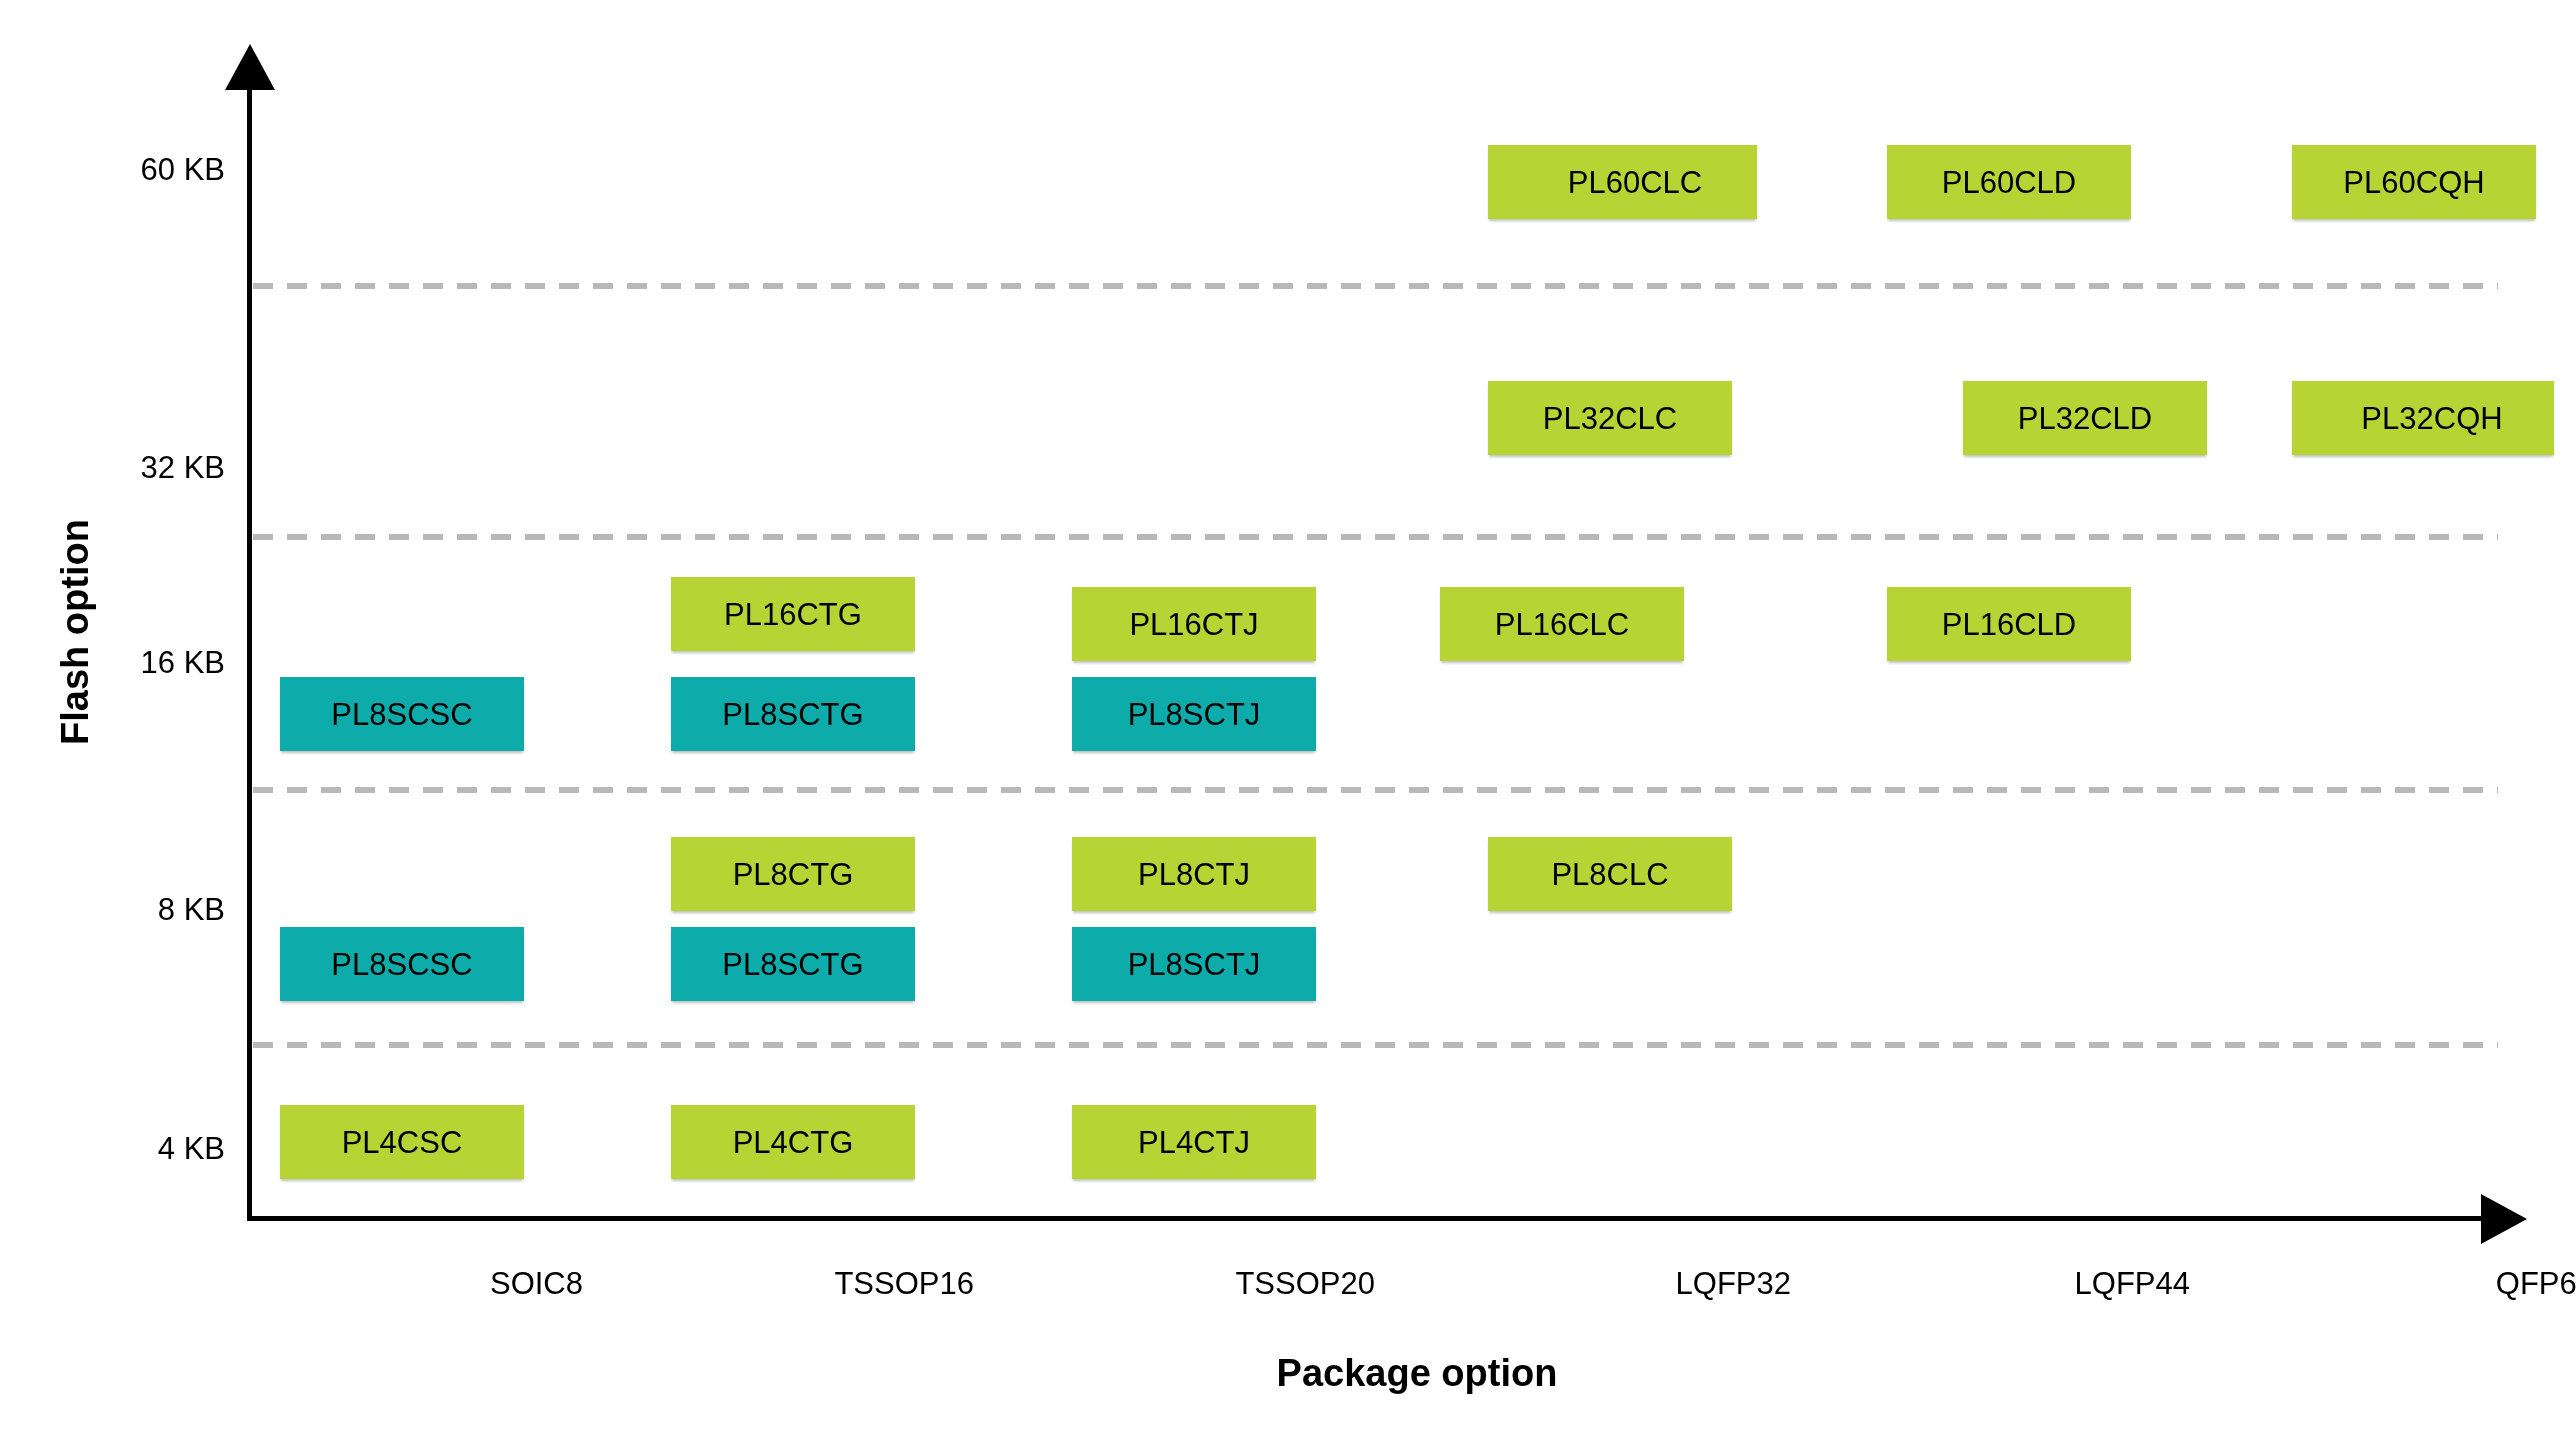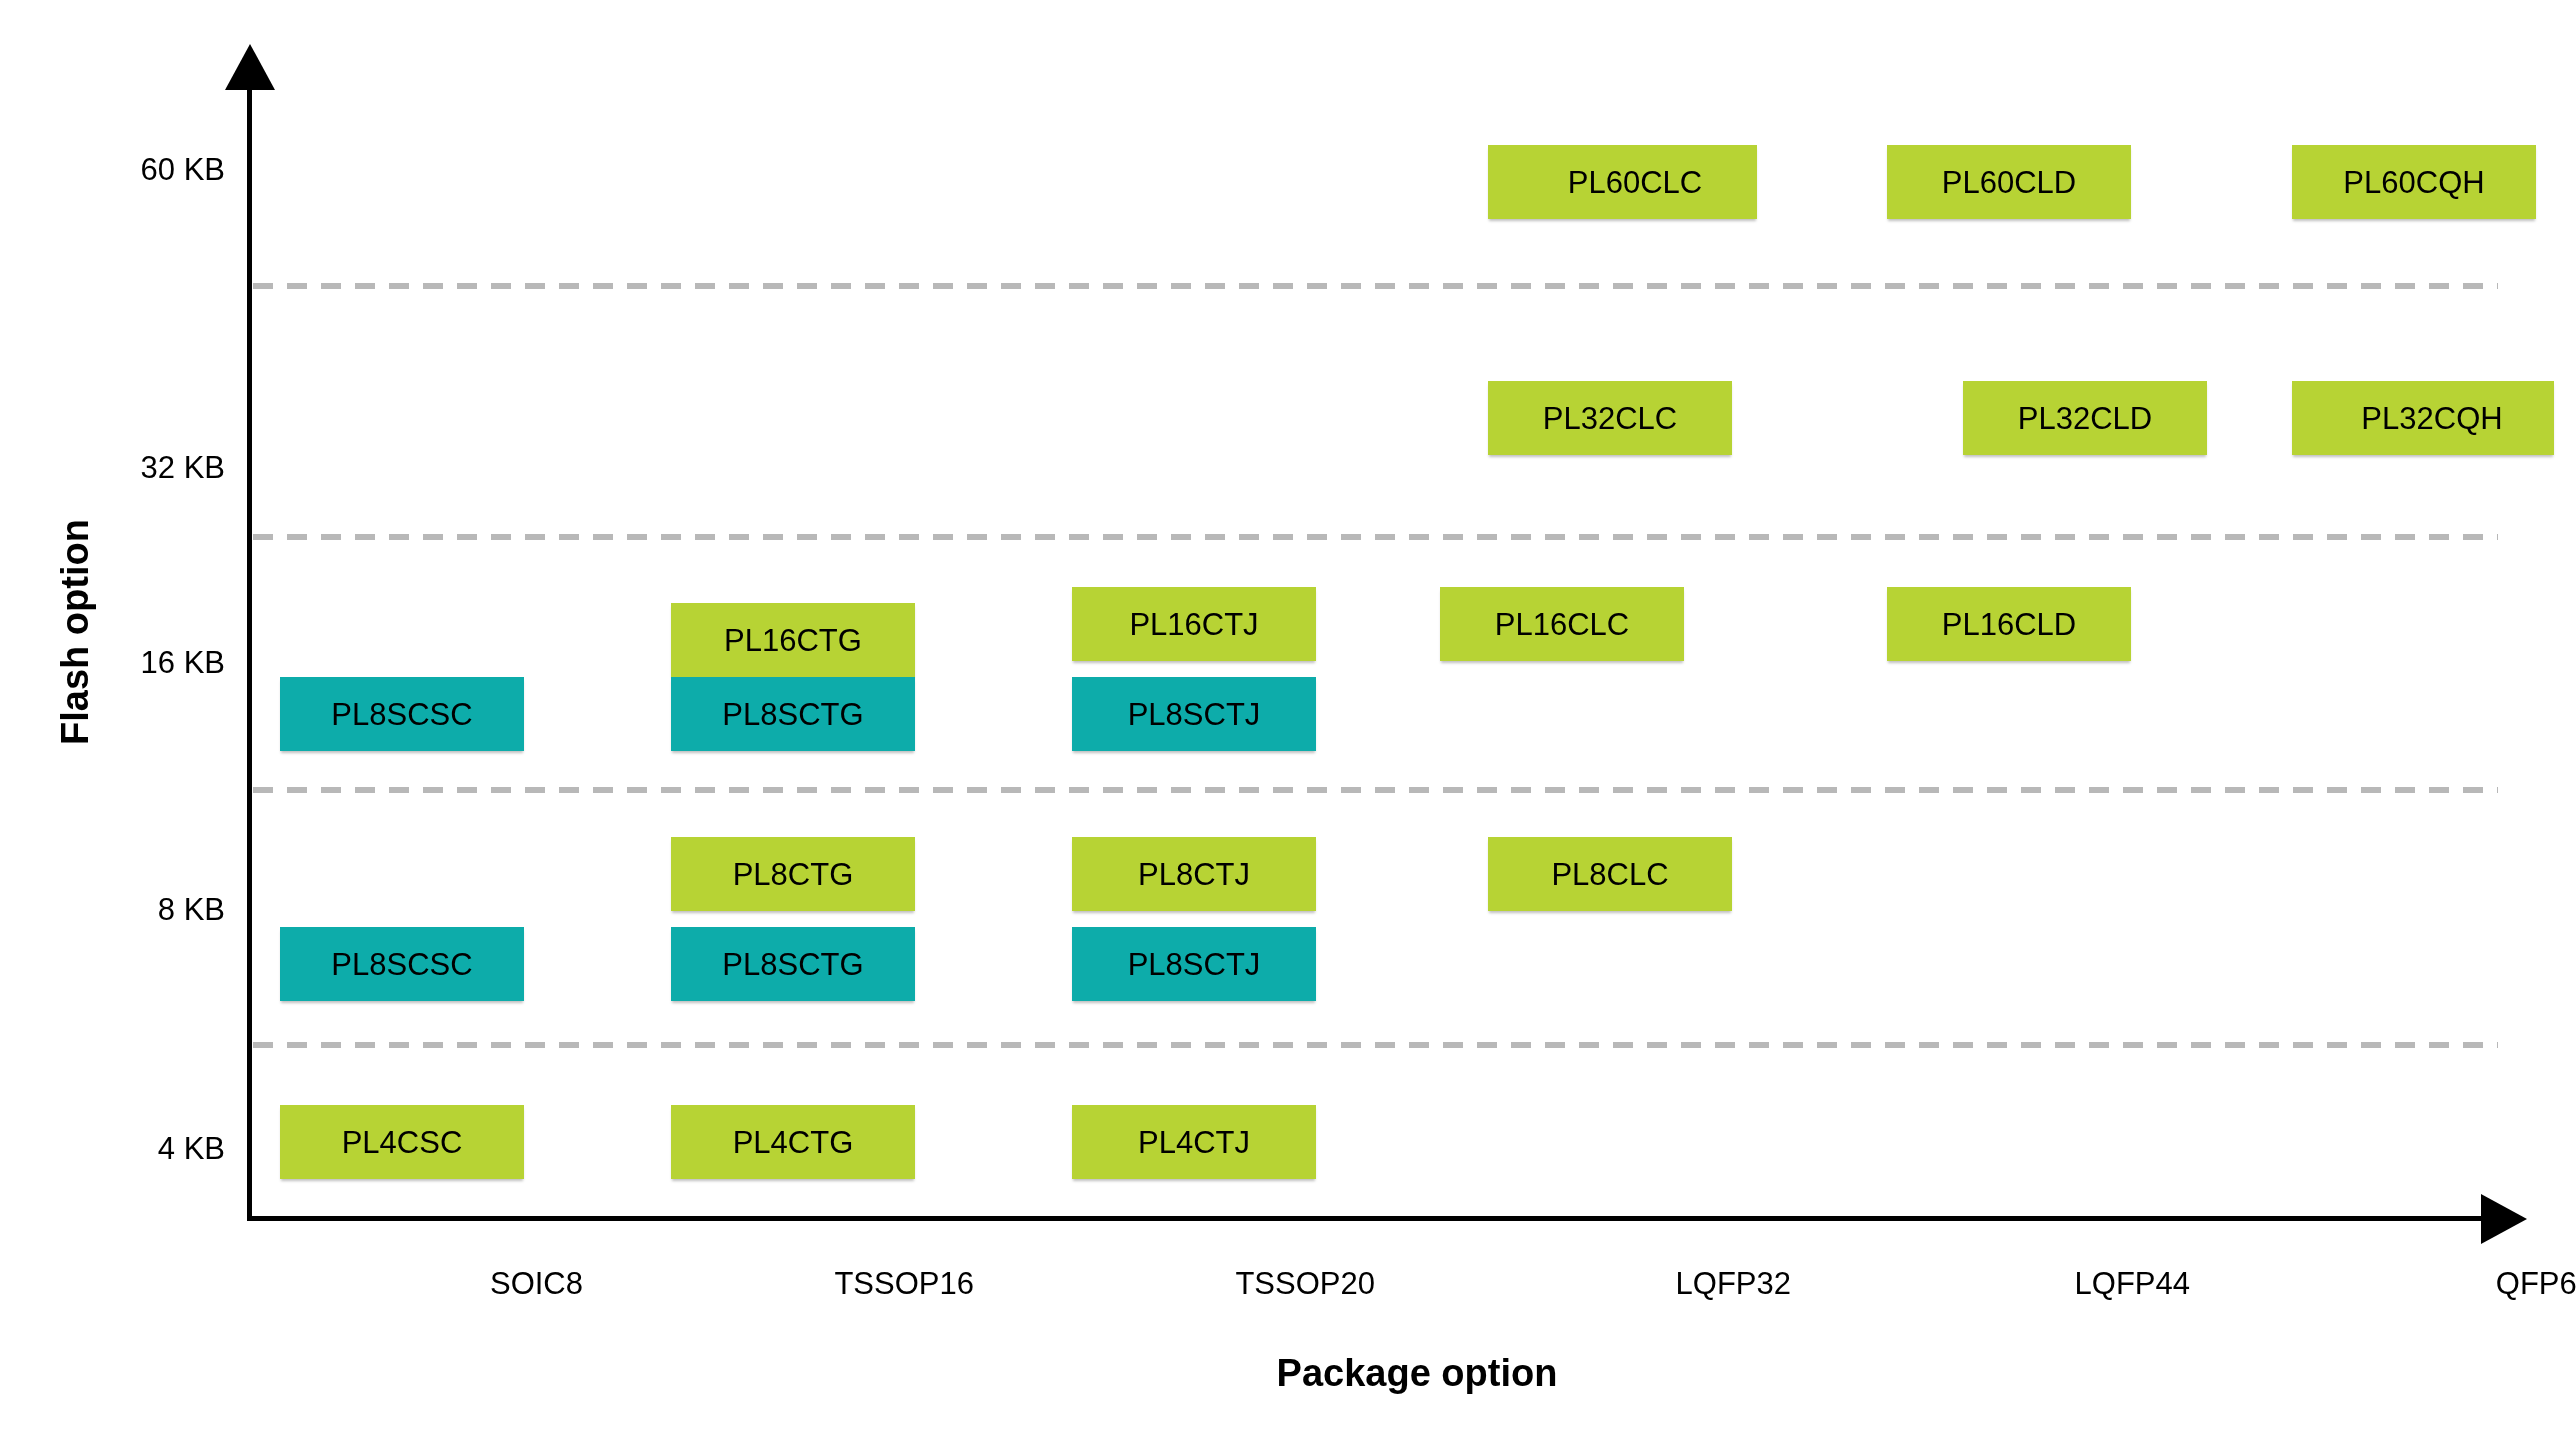--- a/index.html
+++ b/index.html
@@ -67,21 +67,21 @@
       </div>
       <div class="box green" style="left: 1488px; top: 381px;">
         <span class="part-label">PL32CLC</span>
       </div>
       <div class="box green" style="left: 1915px; top: 381px; margin-left: 48px;">
         <span class="part-label">PL32CLD</span>
       </div>
       <div class="box green" style="left: 2292px; top: 381px; padding-left: 18px;">
         <span class="part-label">PL32CQH</span>
       </div>
-      <div class="box green" style="left: 671px; top: 603px;">
+      <div class="box green" style="left: 671px; top: 577px;">
         <span class="part-label">PL16CTG</span>
       </div>
       <div class="box green" style="left: 1072px; top: 587px;">
         <span class="part-label">PL16CTJ</span>
       </div>
       <div class="box green" style="left: 1440px; top: 587px;">
         <span class="part-label">PL16CLC</span>
       </div>
       <div class="box green" style="left: 1887px; top: 587px;">
         <span class="part-label">PL16CLD</span>

